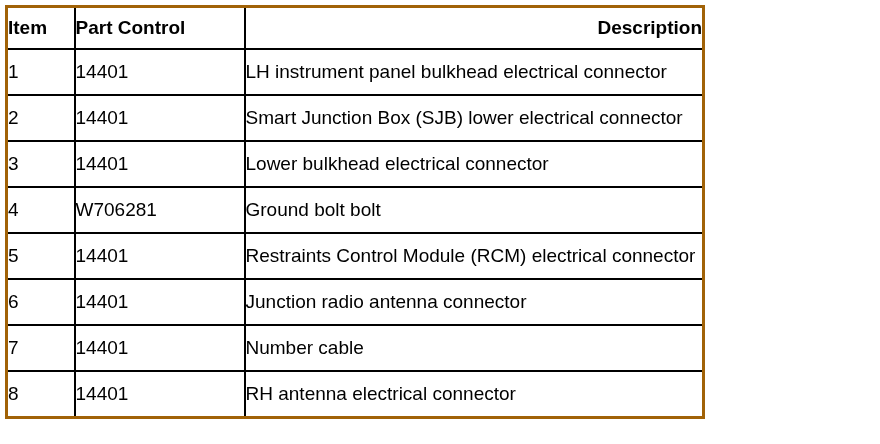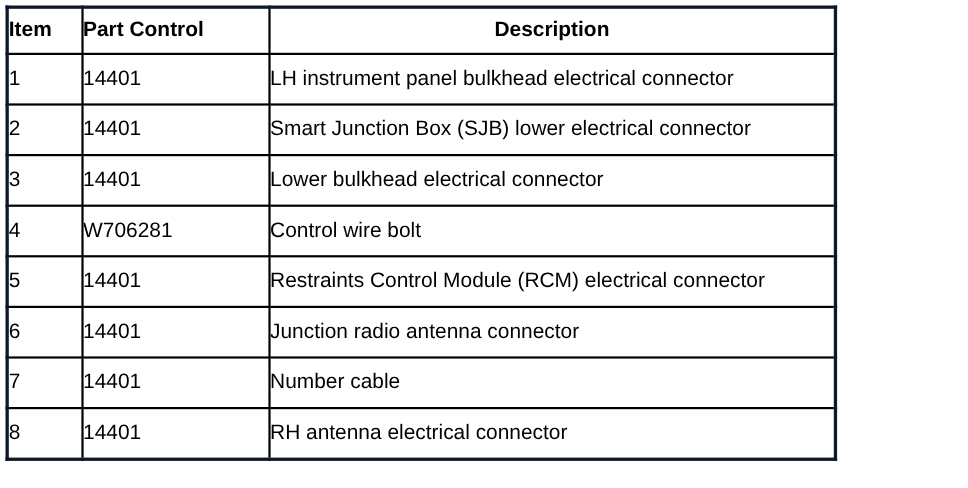--- a/index.html
+++ b/index.html
@@ -20,23 +20,23 @@
     position: relative;
     width: 880px;
     height: 444px;
     background: #ffffff;
   }
 
   .parts-table {
     position: absolute;
     left: 5px;
     top: 5px;
-    width: 756px;
+    width: 700px;
     border-collapse: collapse;
-    border: 3px solid #0f172a;
+    border: 3px solid #a16207;
     background: #ffffff;
     table-layout: fixed;
   }
 
   .parts-table col.col-item     { width: 68px; }
   .parts-table col.col-part     { width: 170px; }
   .parts-table col.col-desc     { width: auto; }
 
   .parts-table th,
   .parts-table td {
@@ -65,21 +65,21 @@
 
   .th-item,
   .th-part {
     padding-left: 9px;
     padding-right: 9px;
     text-align: left;
     white-space: nowrap;
   }
 
   .th-desc {
-    text-align: center;
+    text-align: right;
     white-space: nowrap;
     border-radius: 19px;
   }
 </style>
 </head>
 <body>
 
 <div class="page">
 
   <table class="parts-table">
@@ -107,21 +107,21 @@
         <td class="cell-desc">Smart Junction Box (SJB) lower electrical connector</td>
       </tr>
       <tr>
         <td class="cell-item">3</td>
         <td class="cell-part">14401</td>
         <td class="cell-desc">Lower bulkhead electrical connector</td>
       </tr>
       <tr>
         <td class="cell-item">4</td>
         <td class="cell-part">W706281</td>
-        <td class="cell-desc">Control wire bolt</td>
+        <td class="cell-desc">Ground bolt bolt</td>
       </tr>
       <tr>
         <td class="cell-item">5</td>
         <td class="cell-part">14401</td>
         <td class="cell-desc">Restraints Control Module (RCM) electrical connector</td>
       </tr>
       <tr>
         <td class="cell-item">6</td>
         <td class="cell-part">14401</td>
         <td class="cell-desc">Junction radio antenna connector</td>

